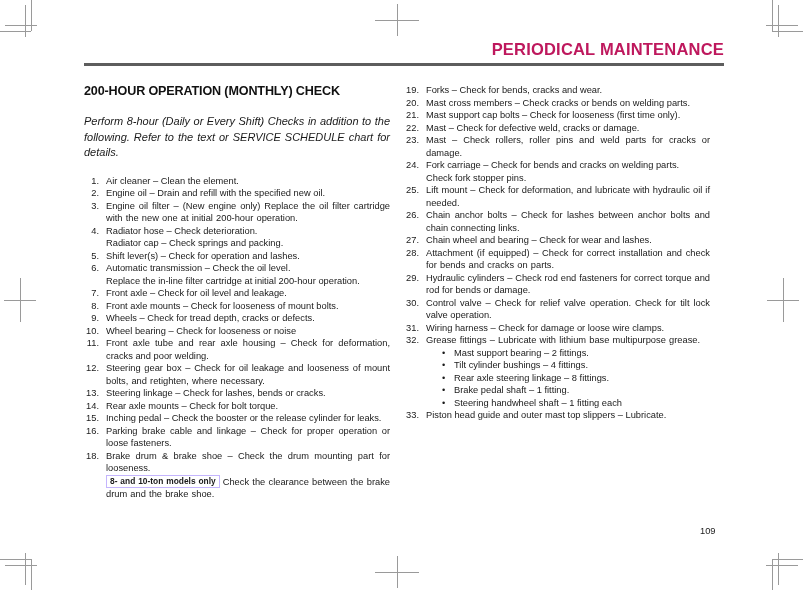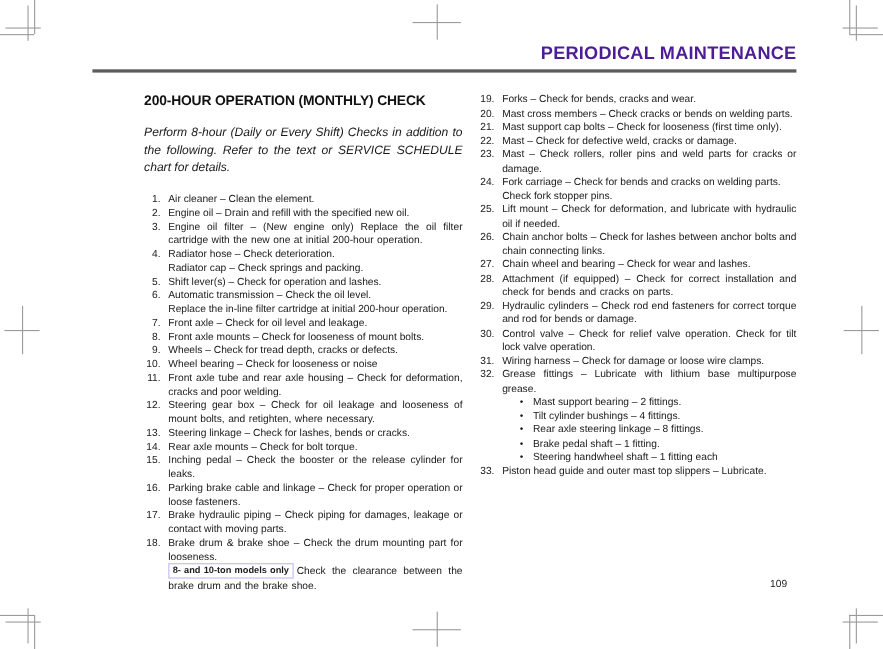--- a/index.html
+++ b/index.html
@@ -70,35 +70,34 @@
     left: 84px;
     top: 40px;
     width: 640px;
   }
 
   .running-head {
     text-align: right;
     font-size: 16.5px;
     font-weight: bold;
     letter-spacing: 0.2px;
-    color: #4c1d95;
+    color: #be185d;
     line-height: 1.1;
     padding-bottom: 3px;
   }
   .head-rule {
     height: 3px;
     background: #5d5d5d;
     margin-top: 2px;
     margin-bottom: 18px;
   }
 
   .columns {
     display: flex;
     gap: 14px;
-    margin-left: 47px;
   }
   .col { width: 306px; }
 
   .section-title {
     font-size: 12.6px;
     font-weight: bold;
     letter-spacing: -0.15px;
     color: #111;
     margin-bottom: 16px;
   }
@@ -296,24 +295,20 @@
           </li>
         <li>
             <span class="num">15.</span>
             <span class="body-line justify">Inching pedal – Check the booster or the release cylinder for leaks.</span>
           </li>
         <li>
             <span class="num">16.</span>
             <span class="body-line justify">Parking brake cable and linkage – Check for proper operation or loose fasteners.</span>
           </li>
         <li>
-            <span class="num">17.</span>
-            <span class="body-line justify">Brake hydraulic piping – Check piping for damages, leakage or contact with moving parts.</span>
-          </li>
-        <li>
           <span class="num">18.</span>
           <span class="body-line justify">Brake drum &amp; brake shoe – Check the drum mounting part for looseness.</span>
           <span class="body-line justify loose"><span class="model-tag">8- and 10-ton models only</span><span>Check the clearance between the brake drum and the brake shoe.</span></span>
         </li>
       </ol>
     </div>
 
     <div class="col">
       <ol class="checklist">
         <li>

